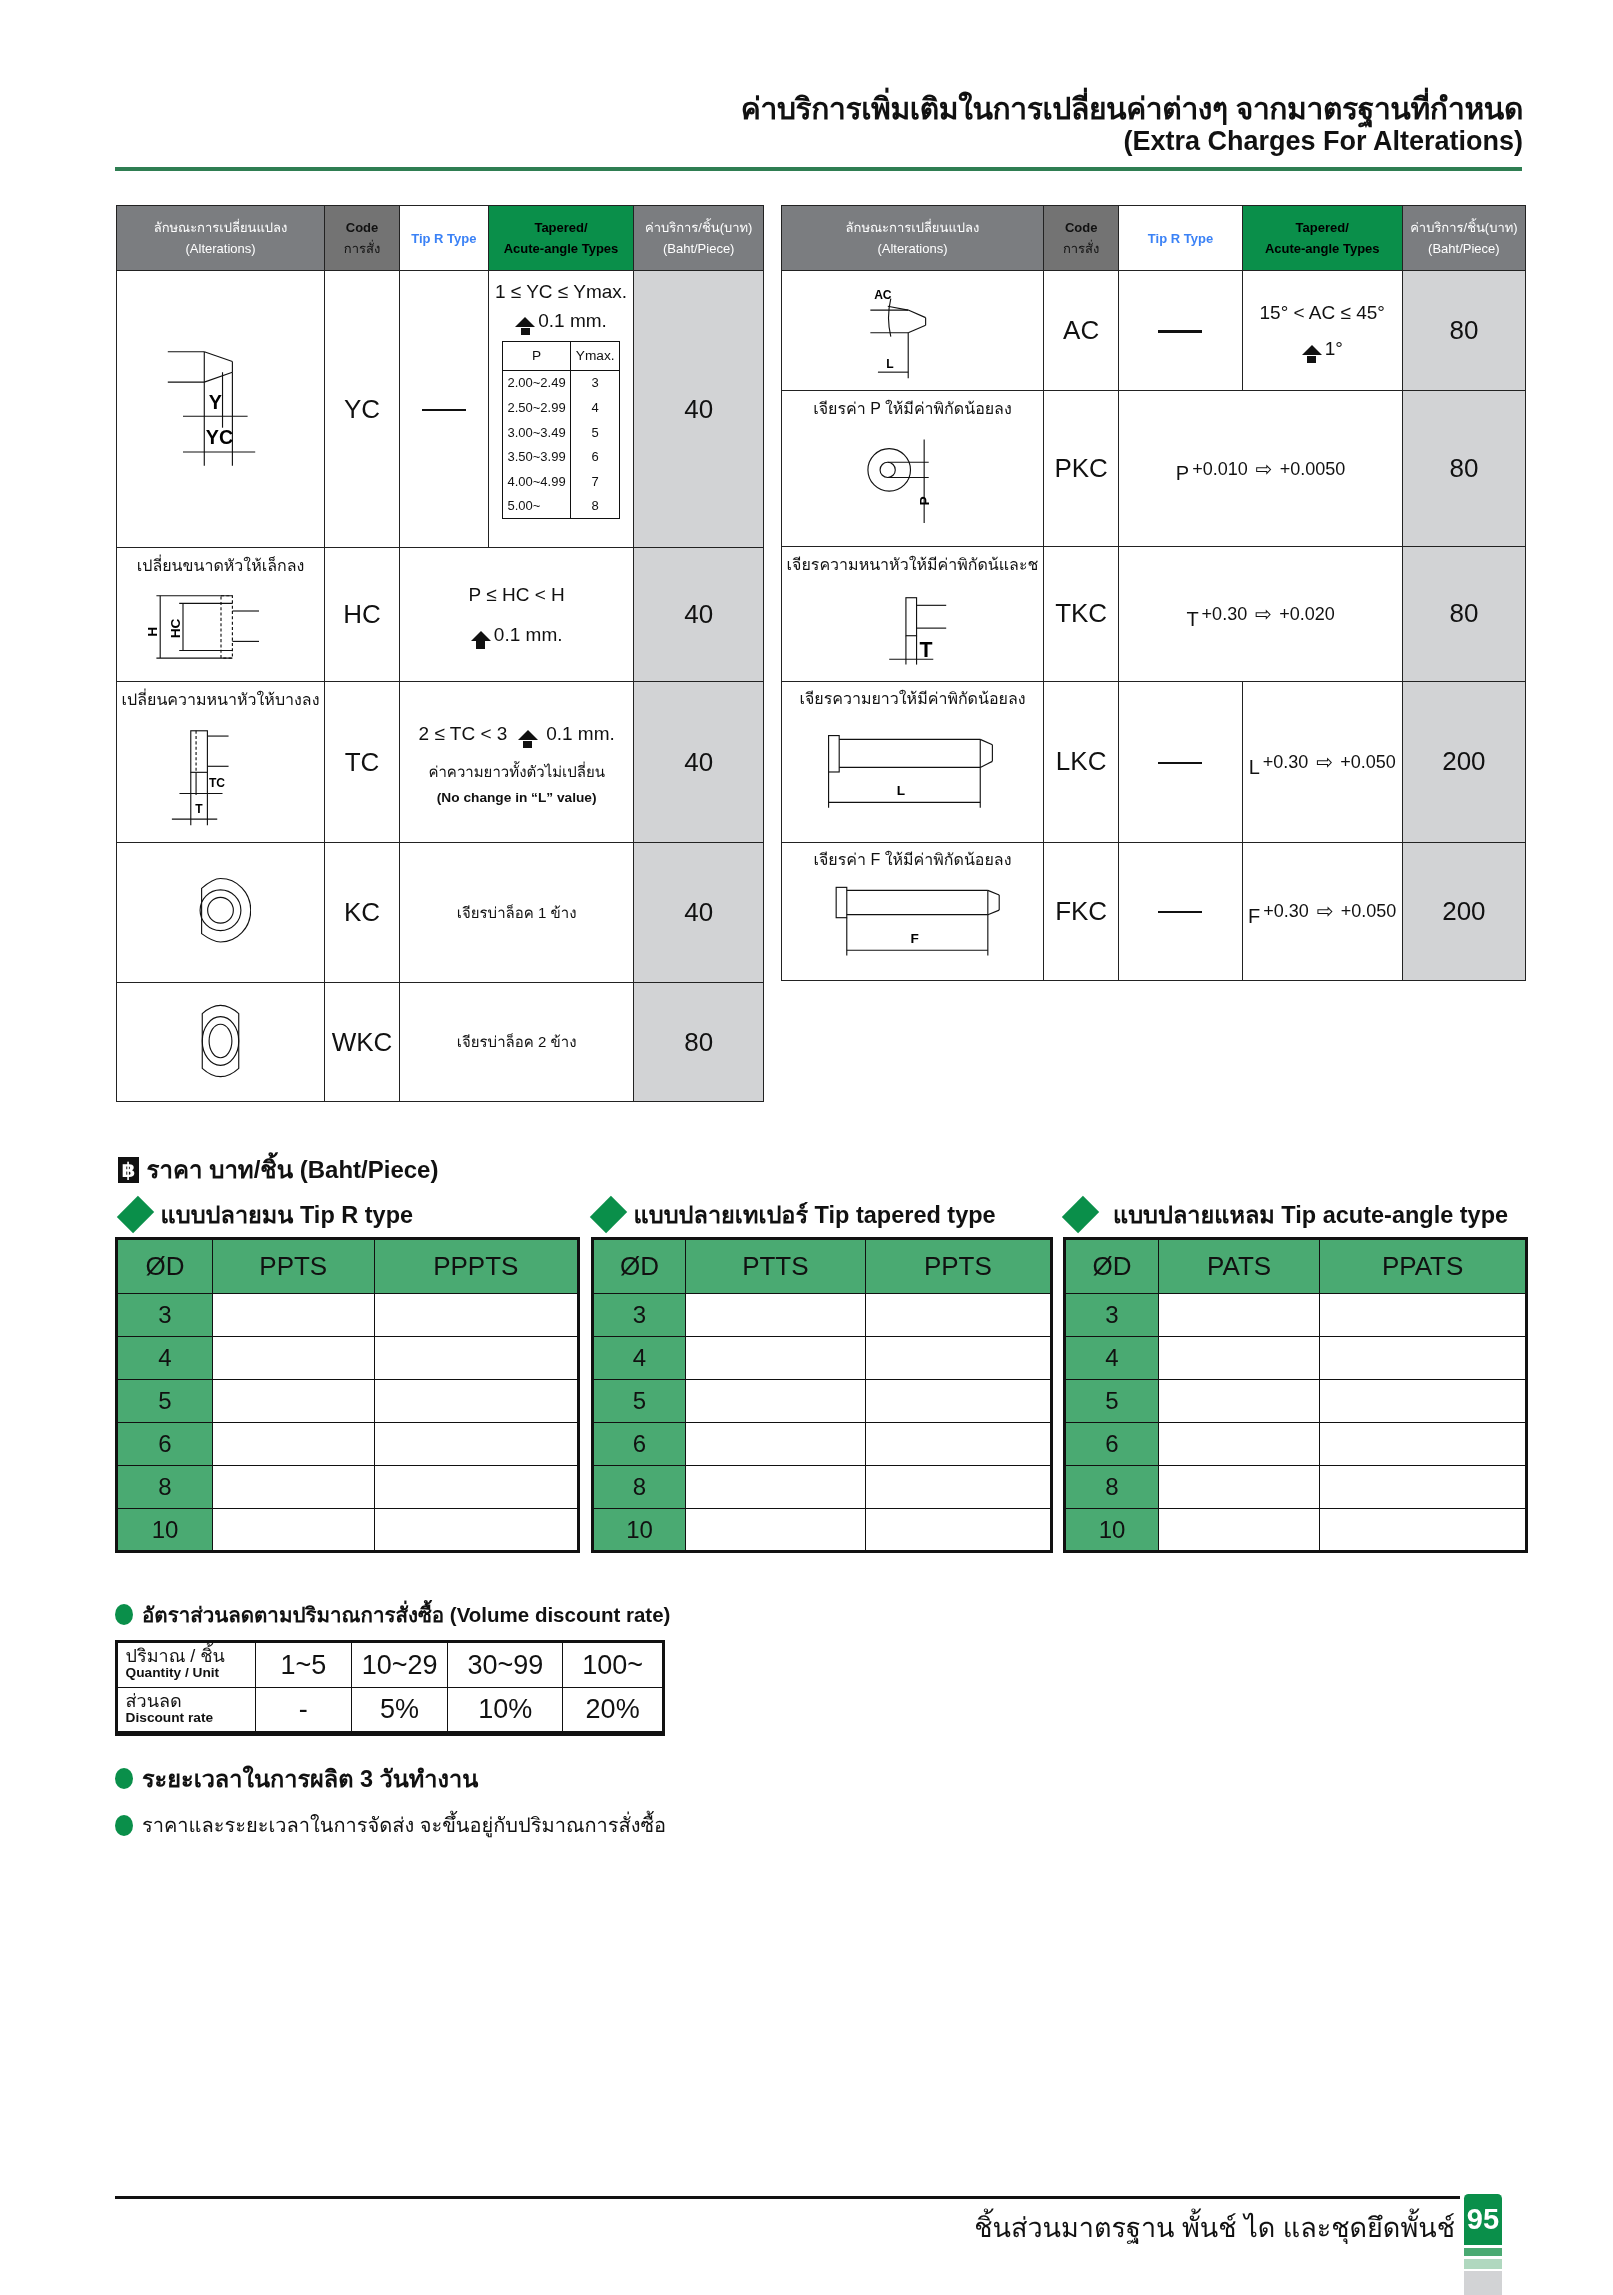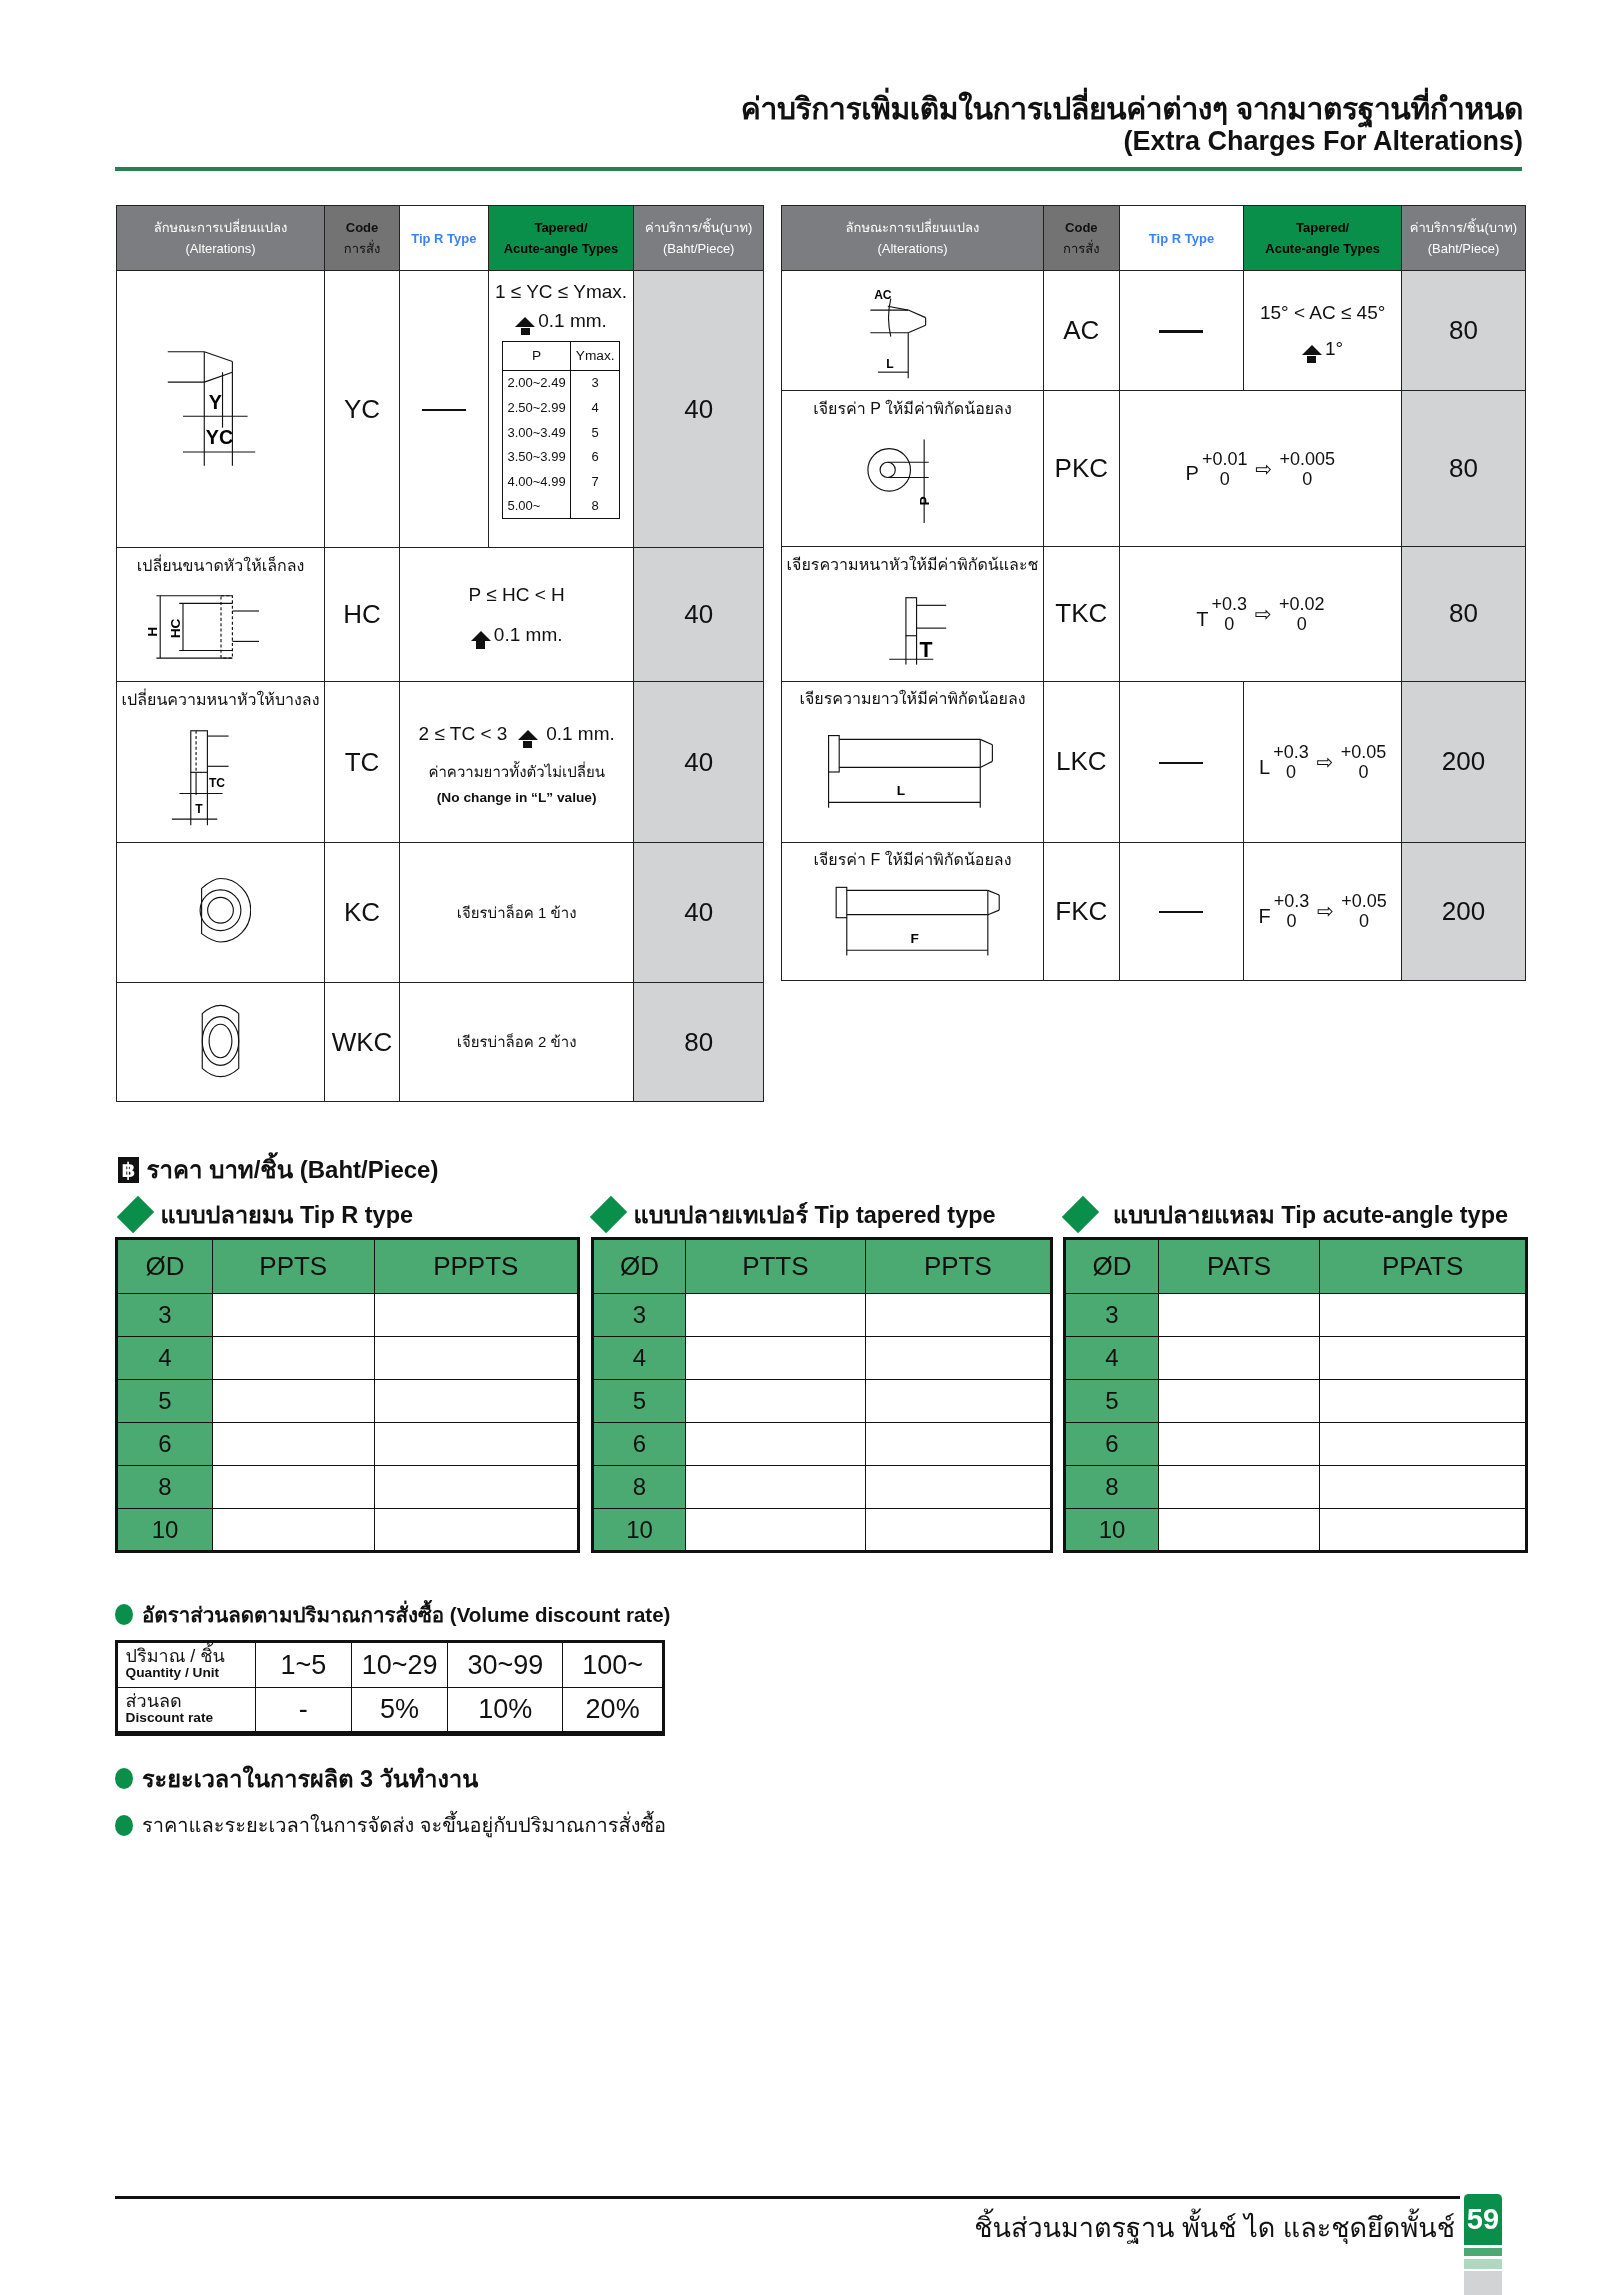--- a/index.html
+++ b/index.html
@@ -27,21 +27,21 @@
   .diag svg { display: block; margin: 0 auto; }
   .up { display:inline-block; width:0; height:0; border-left:10.6px solid transparent; border-right:10.6px solid transparent; border-bottom:10.6px solid #111; position:relative; vertical-align: middle; margin-right: 3px; }
   .up::after { content:""; position:absolute; left:-4.6px; top:10.6px; width:9px; height:7.6px; background:#111; }
   .ymax { margin: 6px auto 0; border-collapse: collapse; font-size: 13px; }
   .ymax td, .ymax th { border: 1.5px solid #111; padding: 0.8px 4.6px; line-height: 23px; }
   .ymax th { height: auto; font-weight: normal; font-size: 13.7px; line-height: 26px; }
   .ymax .pv { text-align: left; border-top: none; border-bottom: none; }
   .ymax .yv { border-top: none; border-bottom: none; }
   .tol { font-size: 20px; display: inline-flex; align-items: center; gap: 3px; }
   .tol .sym { font-size: 20px; margin-top: 10.6px; }
-  .tol .frac { display: inline-flex; flex-direction: column; align-items: center; line-height: 20px; font-size: 18px; }
+  .tol .frac { display: inline-flex; flex-direction: row; align-items: center; line-height: 20px; font-size: 18px; }
   .tol .arr { font-size: 20px; margin: 0 4.6px; }
 
   .sec-b { position: absolute; left: 118px; top: 1150px; font-size: 24px; font-weight: bold; display: flex; align-items: center; gap: 7.6px; }
   .baht-box { width: 21px; height: 26px; background: #111; color: #fff; font-size: 20px; display: inline-flex; align-items: center; justify-content: center; }
   .sub { position: absolute; top: 1196px; font-size: 23.5px; font-weight: bold; display: flex; align-items: center; gap: 7.6px; }
   .diamond { width: 23px; height: 23px; background: #0a8f4a; transform: rotate(45deg) scaleY(1.3); display: inline-block; margin: 0 6px; }
 
   .ptab { position: absolute; top: 1237px; border: 3px solid #111; }
   .ptab td, .ptab th { border: 1.5px solid #111; height: 43px; text-align: center; font-size: 24px; font-weight: normal; }
   .ptab th { background: #4aaa72; height: 55px; font-size: 26px; }
@@ -607,17 +607,17 @@
     <span class="dot"></span>
     <span>ระยะเวลาในการผลิต 3 วันทำงาน</span>
   </div>
 <div class="bullet" style="top:1809px; font-size:20px; font-weight:normal;">
     <span class="dot"></span>
     <span>ราคาและระยะเวลาในการจัดส่ง จะขึ้นอยู่กับปริมาณการสั่งซื้อ</span>
   </div>
 
 <div class="foot-rule"></div>
 <div class="foot-text">ชิ้นส่วนมาตรฐาน พั้นช์ ได และชุดยึดพั้นช์</div>
-<div class="page-tab">59</div>
+<div class="page-tab">95</div>
 <div class="tab-s1"></div>
 <div class="tab-s2"></div>
 <div class="tab-s3"></div>
 
 
 </body></html>

